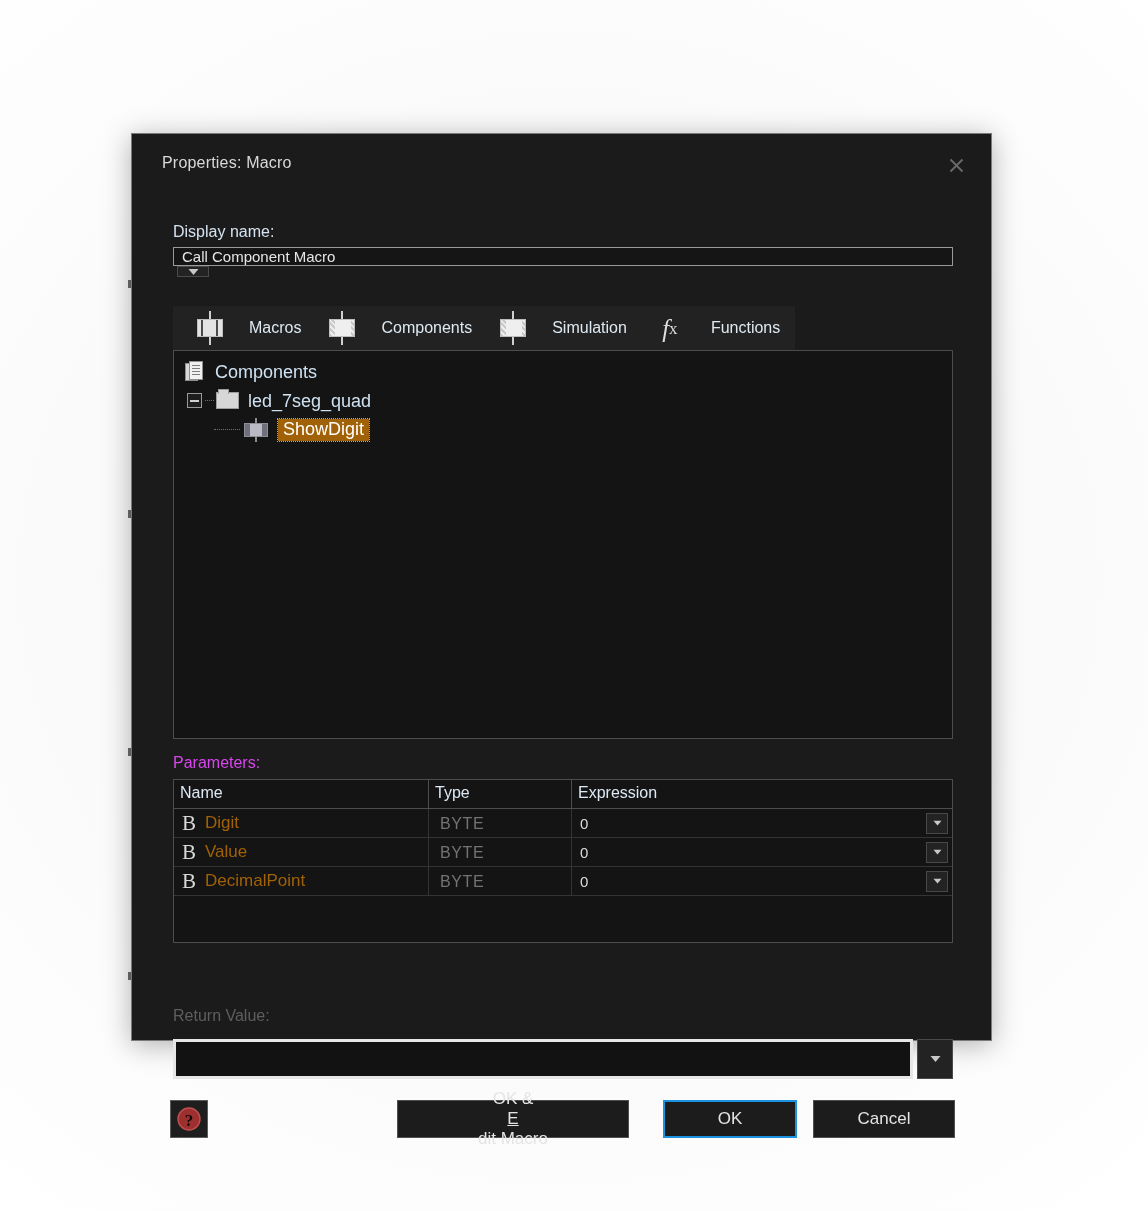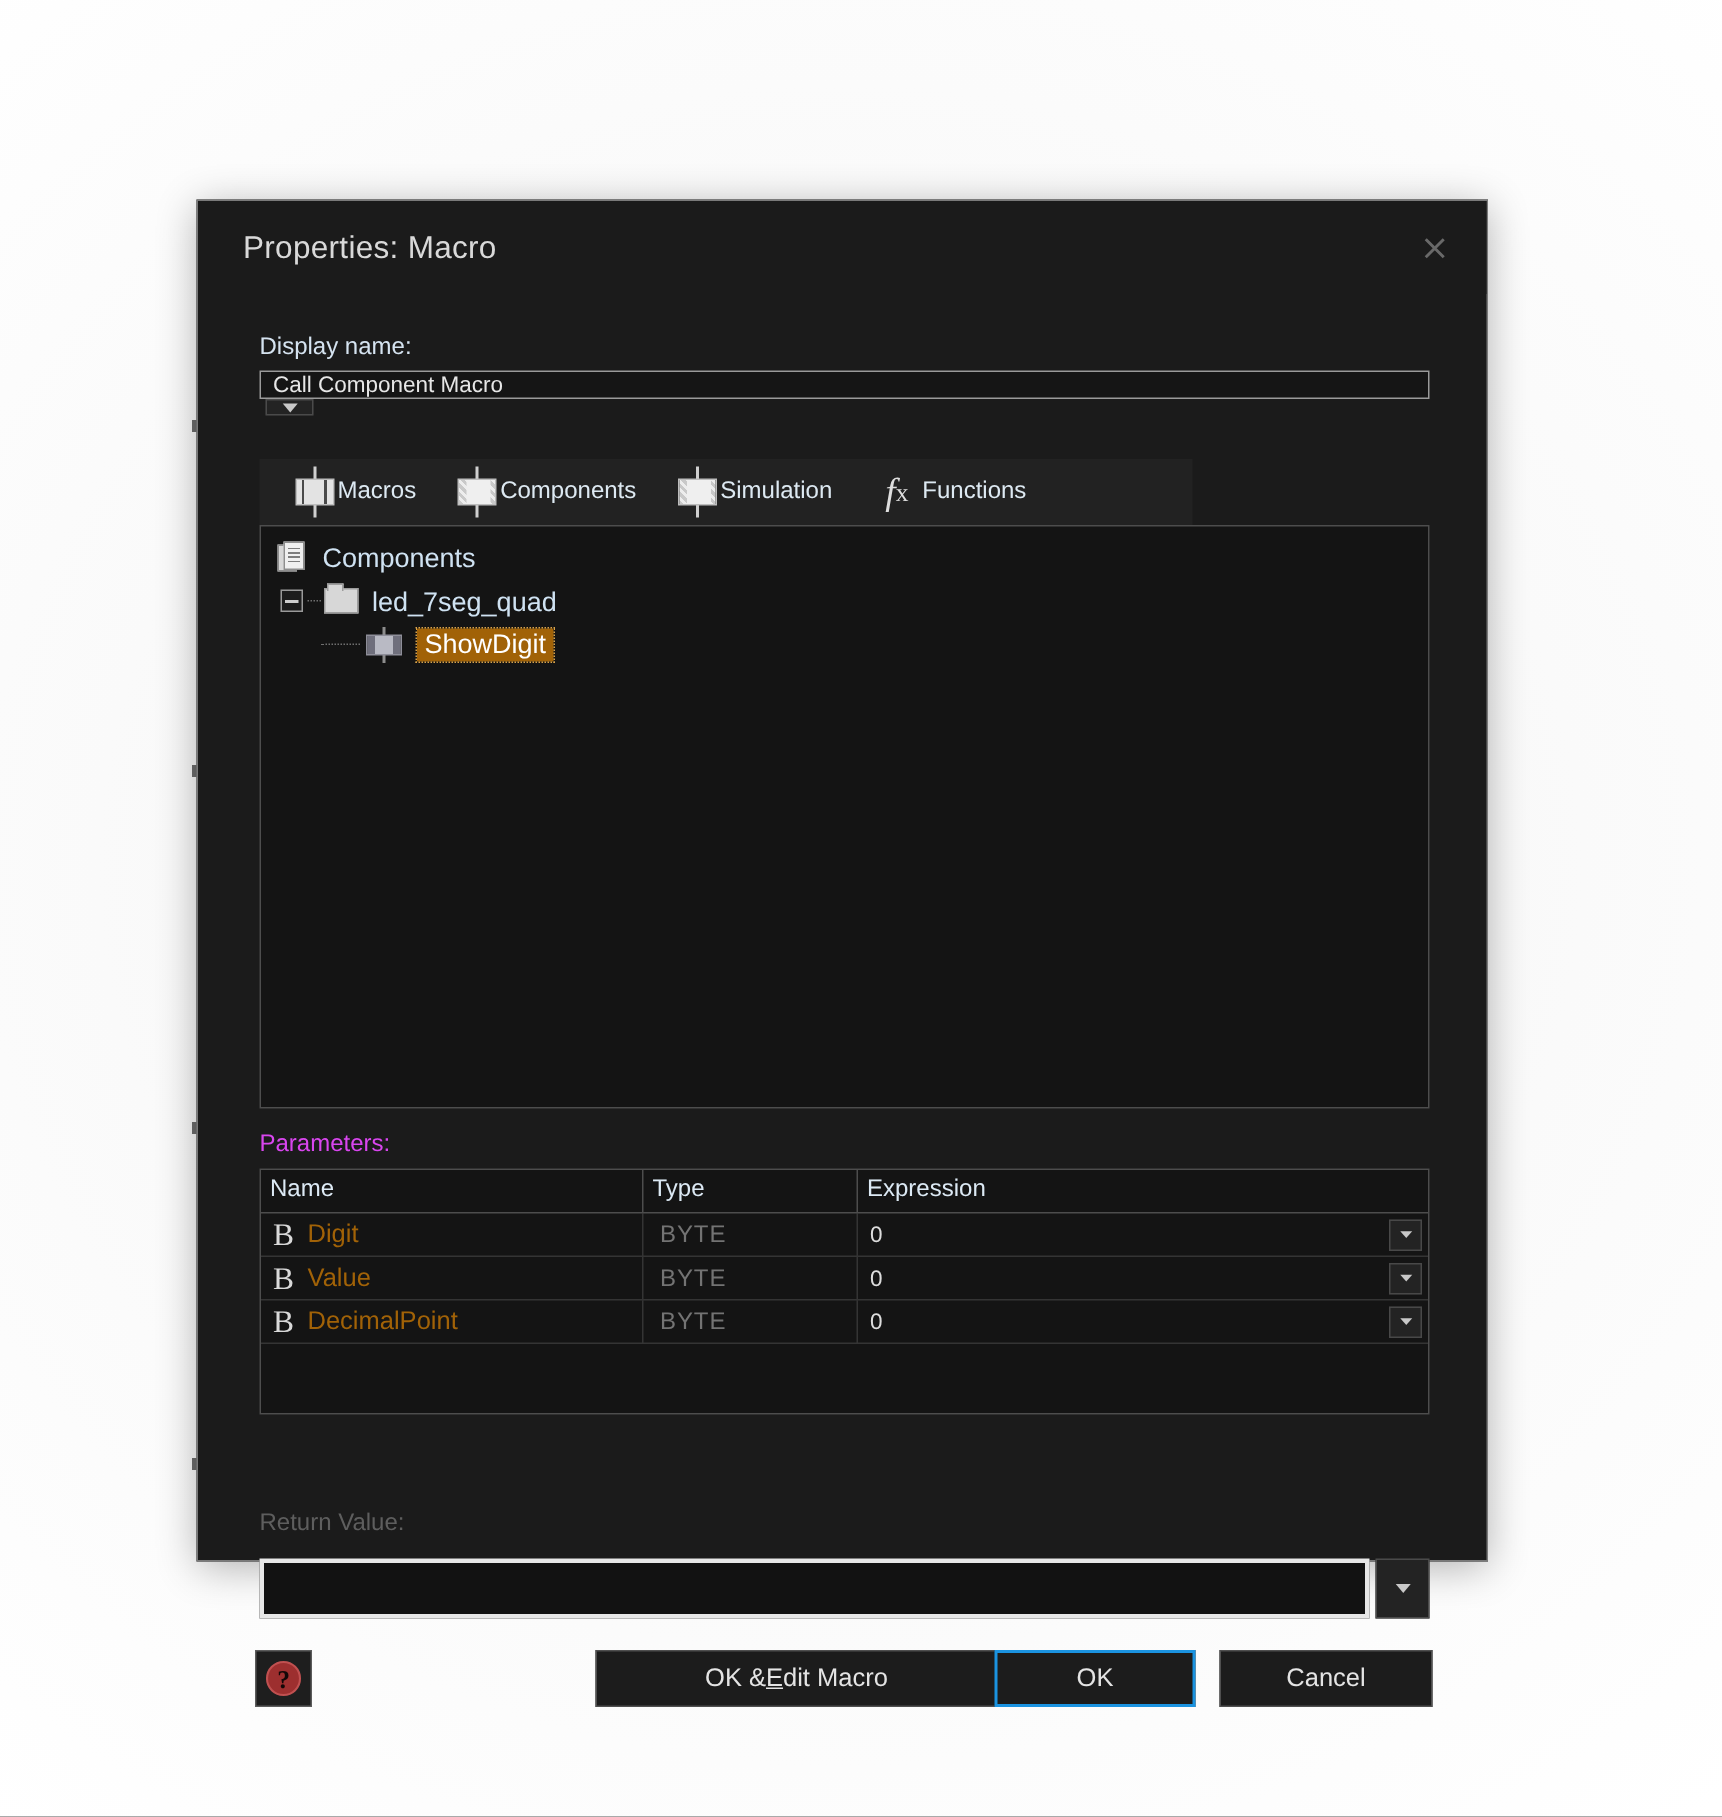--- a/index.html
+++ b/index.html
@@ -34,21 +34,21 @@
     box-shadow:0 4px 26px rgba(0,0,0,.30);
   }
 
   
   #titlebar{
     position:absolute; left:0; top:0; right:0; height:62px;
     background:#1b1b1b;
   }
   #dialog-title{
     position:absolute; left:30px; top:20px;
-    font-size:21px; color:#d9d9d9; letter-spacing:.2px;
+    font-size:16px; color:#d9d9d9; letter-spacing:.2px;
     white-space:nowrap;
   }
   #close-button{
     position:absolute; right:14px; top:12px;
     width:42px; height:38px;
     display:flex; align-items:center; justify-content:center;
     cursor:pointer;
   }
   #close-button svg{ opacity:.62; }
 
@@ -81,21 +81,21 @@
 
   
   #tabstrip{
     position:absolute; left:41px; top:172px;
     width:622px; height:44px;
     background:#222222;
     display:flex; align-items:center;
     padding-left:22px;
   }
   .tab{
-    display:flex; align-items:center; gap:0;
+    display:flex; align-items:center; gap:24px;
     height:44px; padding:0 12px 0 0; margin-right:14px;
     cursor:pointer;
   }
   .tab-label{ font-size:16px; color:#dde9f2; white-space:nowrap; }
 
   
   .icon-chip{ position:relative; width:30px; height:26px; }
   .icon-chip .pin{
     position:absolute; left:50%; top:-4px; width:2px; height:34px;
     margin-left:-1px; background:#cfcfcf;
@@ -288,21 +288,21 @@
     cursor:pointer;
   }
   .btn{
     position:absolute; top:128px; height:38px;
     background:#1c1c1c; border:1px solid #4f4f4f;
     color:#e4e4e4; font-size:17px;
     font-family:"Liberation Sans", sans-serif;
     display:flex; align-items:center; justify-content:center;
     cursor:pointer;
   }
-  #btn-ok-edit{ left:265px; width:268px; }
+  #btn-ok-edit{ left:265px; width:232px;flex-direction:column; }
   #btn-ok{ left:531px; width:134px; border:2px solid #1b93e0; }
   #btn-cancel{ left:681px; width:142px; }
   .accel{ text-decoration:underline; }
 </style>
 </head>
 <body>
 
 <div id="page-backdrop"></div>
 
 <div class="edge-artifact" style="left:128px; top:280px; height:8px;"></div>

